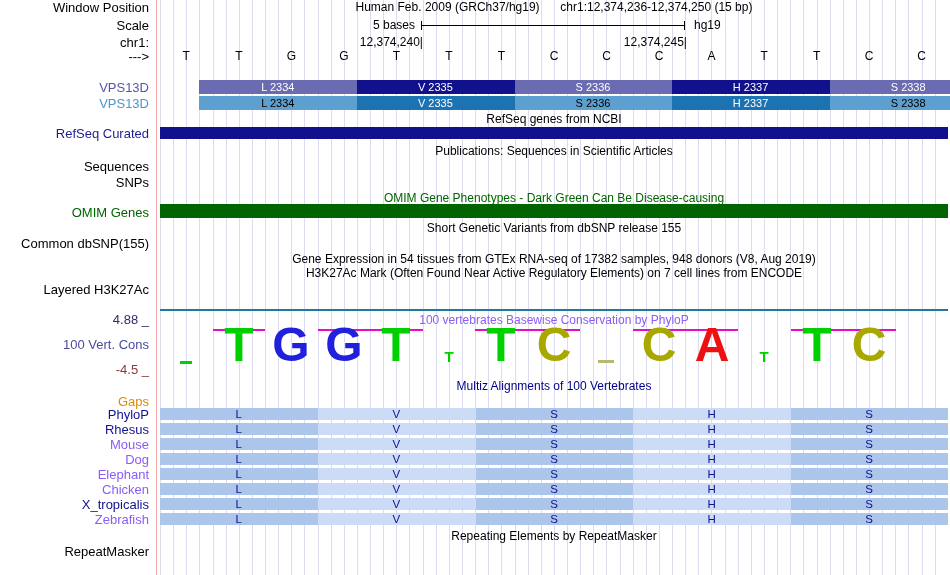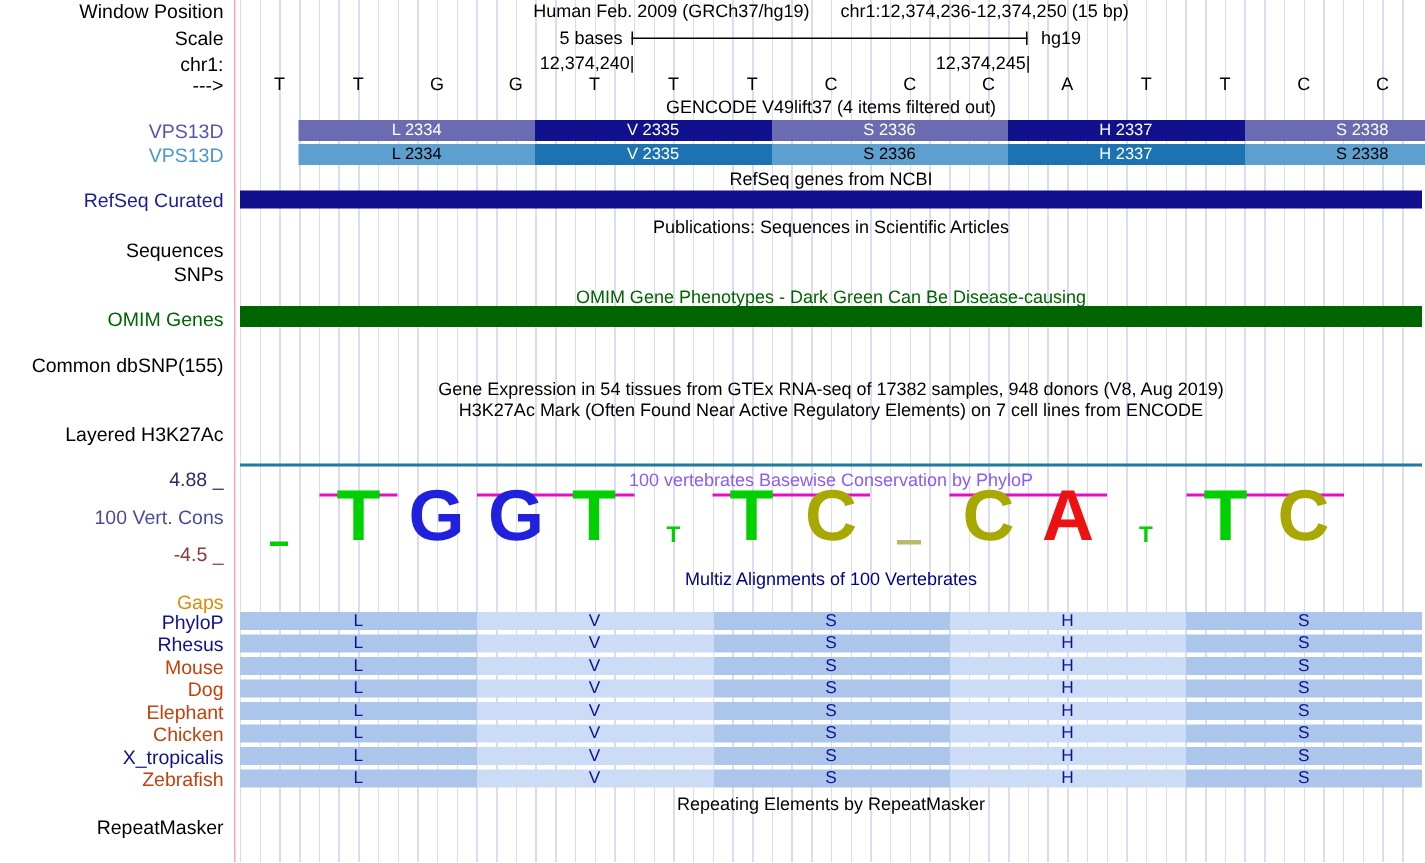--- a/index.html
+++ b/index.html
@@ -4,21 +4,21 @@
 <style>
   html,body{margin:0;padding:0;background:#fff;font-family:"Liberation Sans",sans-serif;}
   #canvas{position:relative;width:950px;height:575px;background:#fff;overflow:hidden;}
   
   #grid{position:absolute;left:160px;top:0;width:788px;height:575px;
         background:repeating-linear-gradient(to right,#dcdcf0 0,#dcdcf0 1px,transparent 1px,transparent 13.13px);}
   #pinkline{position:absolute;left:156px;top:0;width:1px;height:575px;background:#f5a9a9;}
   
   #side{position:absolute;left:0;top:0;width:152px;height:449px;}
   .sl{position:absolute;right:3px;white-space:nowrap;font-size:13px;color:#000;line-height:13px;}
-  .navy{color:#11118e}.grn{color:#c2410c}.org{color:#de8b0a}
+  .navy{color:#11118e}.grn{color:#8b5cf6}.org{color:#de8b0a}
   .vpsA{color:#5656a8}.vpsB{color:#4c97cc}.refc{color:#1c1c94}.omimc{color:#006400}
   .consmax{color:#2d2d66}.consmin{color:#8b3a3a}.vertc{color:#4b4b9e}
   
   .ttl{position:absolute;left:160px;width:788px;text-align:center;font-size:12px;color:#000;line-height:13px;white-space:nowrap;}
   .blue-ttl{color:#8b5cf6}.navy-ttl{color:#00008b}.green-ttl{color:#006400}
   
   .rtext{position:absolute;font-size:12px;color:#000;line-height:12px;white-space:nowrap;}
   .rline{position:absolute;background:#000;}
   
   #baserow{position:absolute;left:160px;top:50px;width:788px;height:13px;display:flex;}
@@ -107,21 +107,20 @@
     <span>C</span>
     <span>C</span>
     <span>C</span>
     <span>A</span>
     <span>T</span>
     <span>T</span>
     <span>C</span>
     <span>C</span>
   </div>
 
-  <div class="ttl" style="top:65px">GENCODE V49lift37 (4 items filtered out)</div>
   <div id="gencode1" class="exrow">
     <span>L 2334</span>
     <span>V 2335</span>
     <span>S 2336</span>
     <span>H 2337</span>
     <span>S 2338</span>
   </div>
   <div id="gencode2" class="exrow">
     <span>L 2334</span>
     <span class="wh">V 2335</span>
@@ -129,20 +128,21 @@
     <span class="wh">H 2337</span>
     <span>S 2338</span>
   </div>
 
   <div class="ttl" style="top:113px">RefSeq genes from NCBI</div>
   <div id="refseqbar"></div>
 
   <div class="ttl green-ttl" style="top:192px">OMIM Gene Phenotypes - Dark Green Can Be Disease-causing</div>
   <div class="ttl" style="top:145px">Publications: Sequences in Scientific Articles</div>
   <div id="omimbar"></div>
+  <div class="ttl" style="top:222px">Short Genetic Variants from dbSNP release 155</div>
   <div class="ttl" style="top:253px">Gene Expression in 54 tissues from GTEx RNA-seq of 17382 samples, 948 donors (V8, Aug 2019)</div>
   <div class="ttl" style="top:267px">H3K27Ac Mark (Often Found Near Active Regulatory Elements) on 7 cell lines from ENCODE</div>
 
   <div id="sepline"></div>
   <div class="ttl blue-ttl" style="top:314px">100 vertebrates Basewise Conservation by PhyloP</div>
 
   <div>
     <div class="cap" style="left:213px;width:52px"></div>
     <div class="cap" style="left:318px;width:105px"></div>
     <div class="cap" style="left:475px;width:105px"></div>

